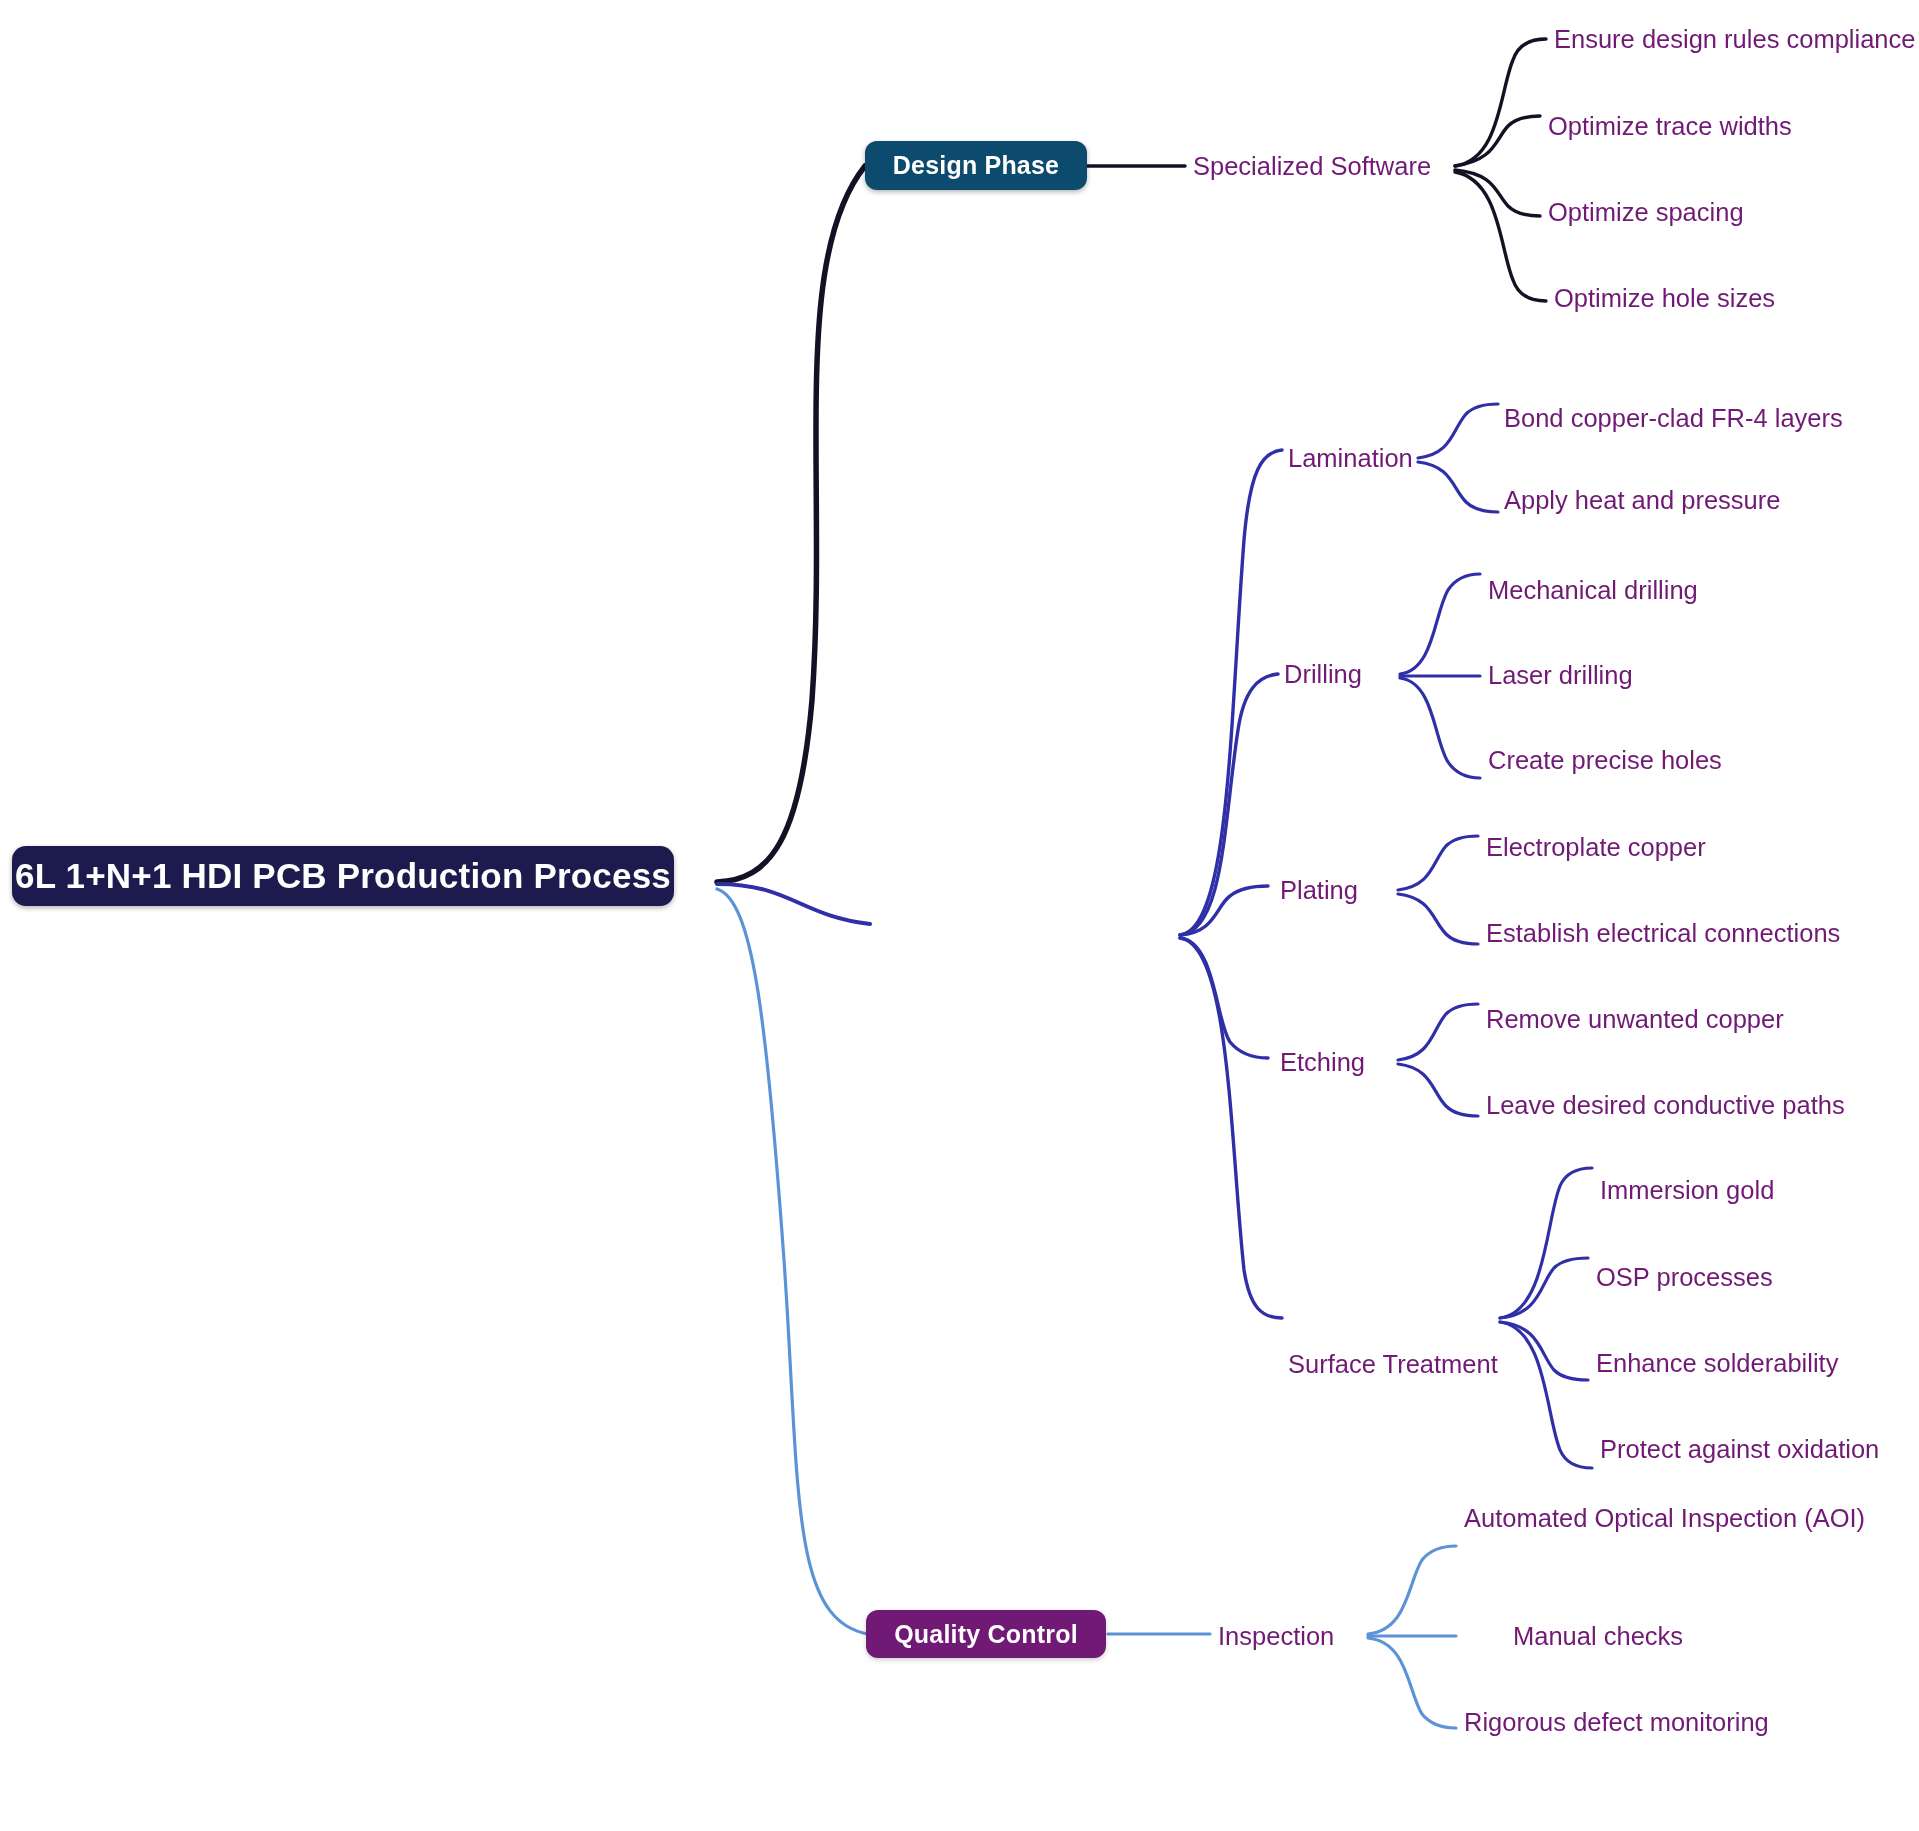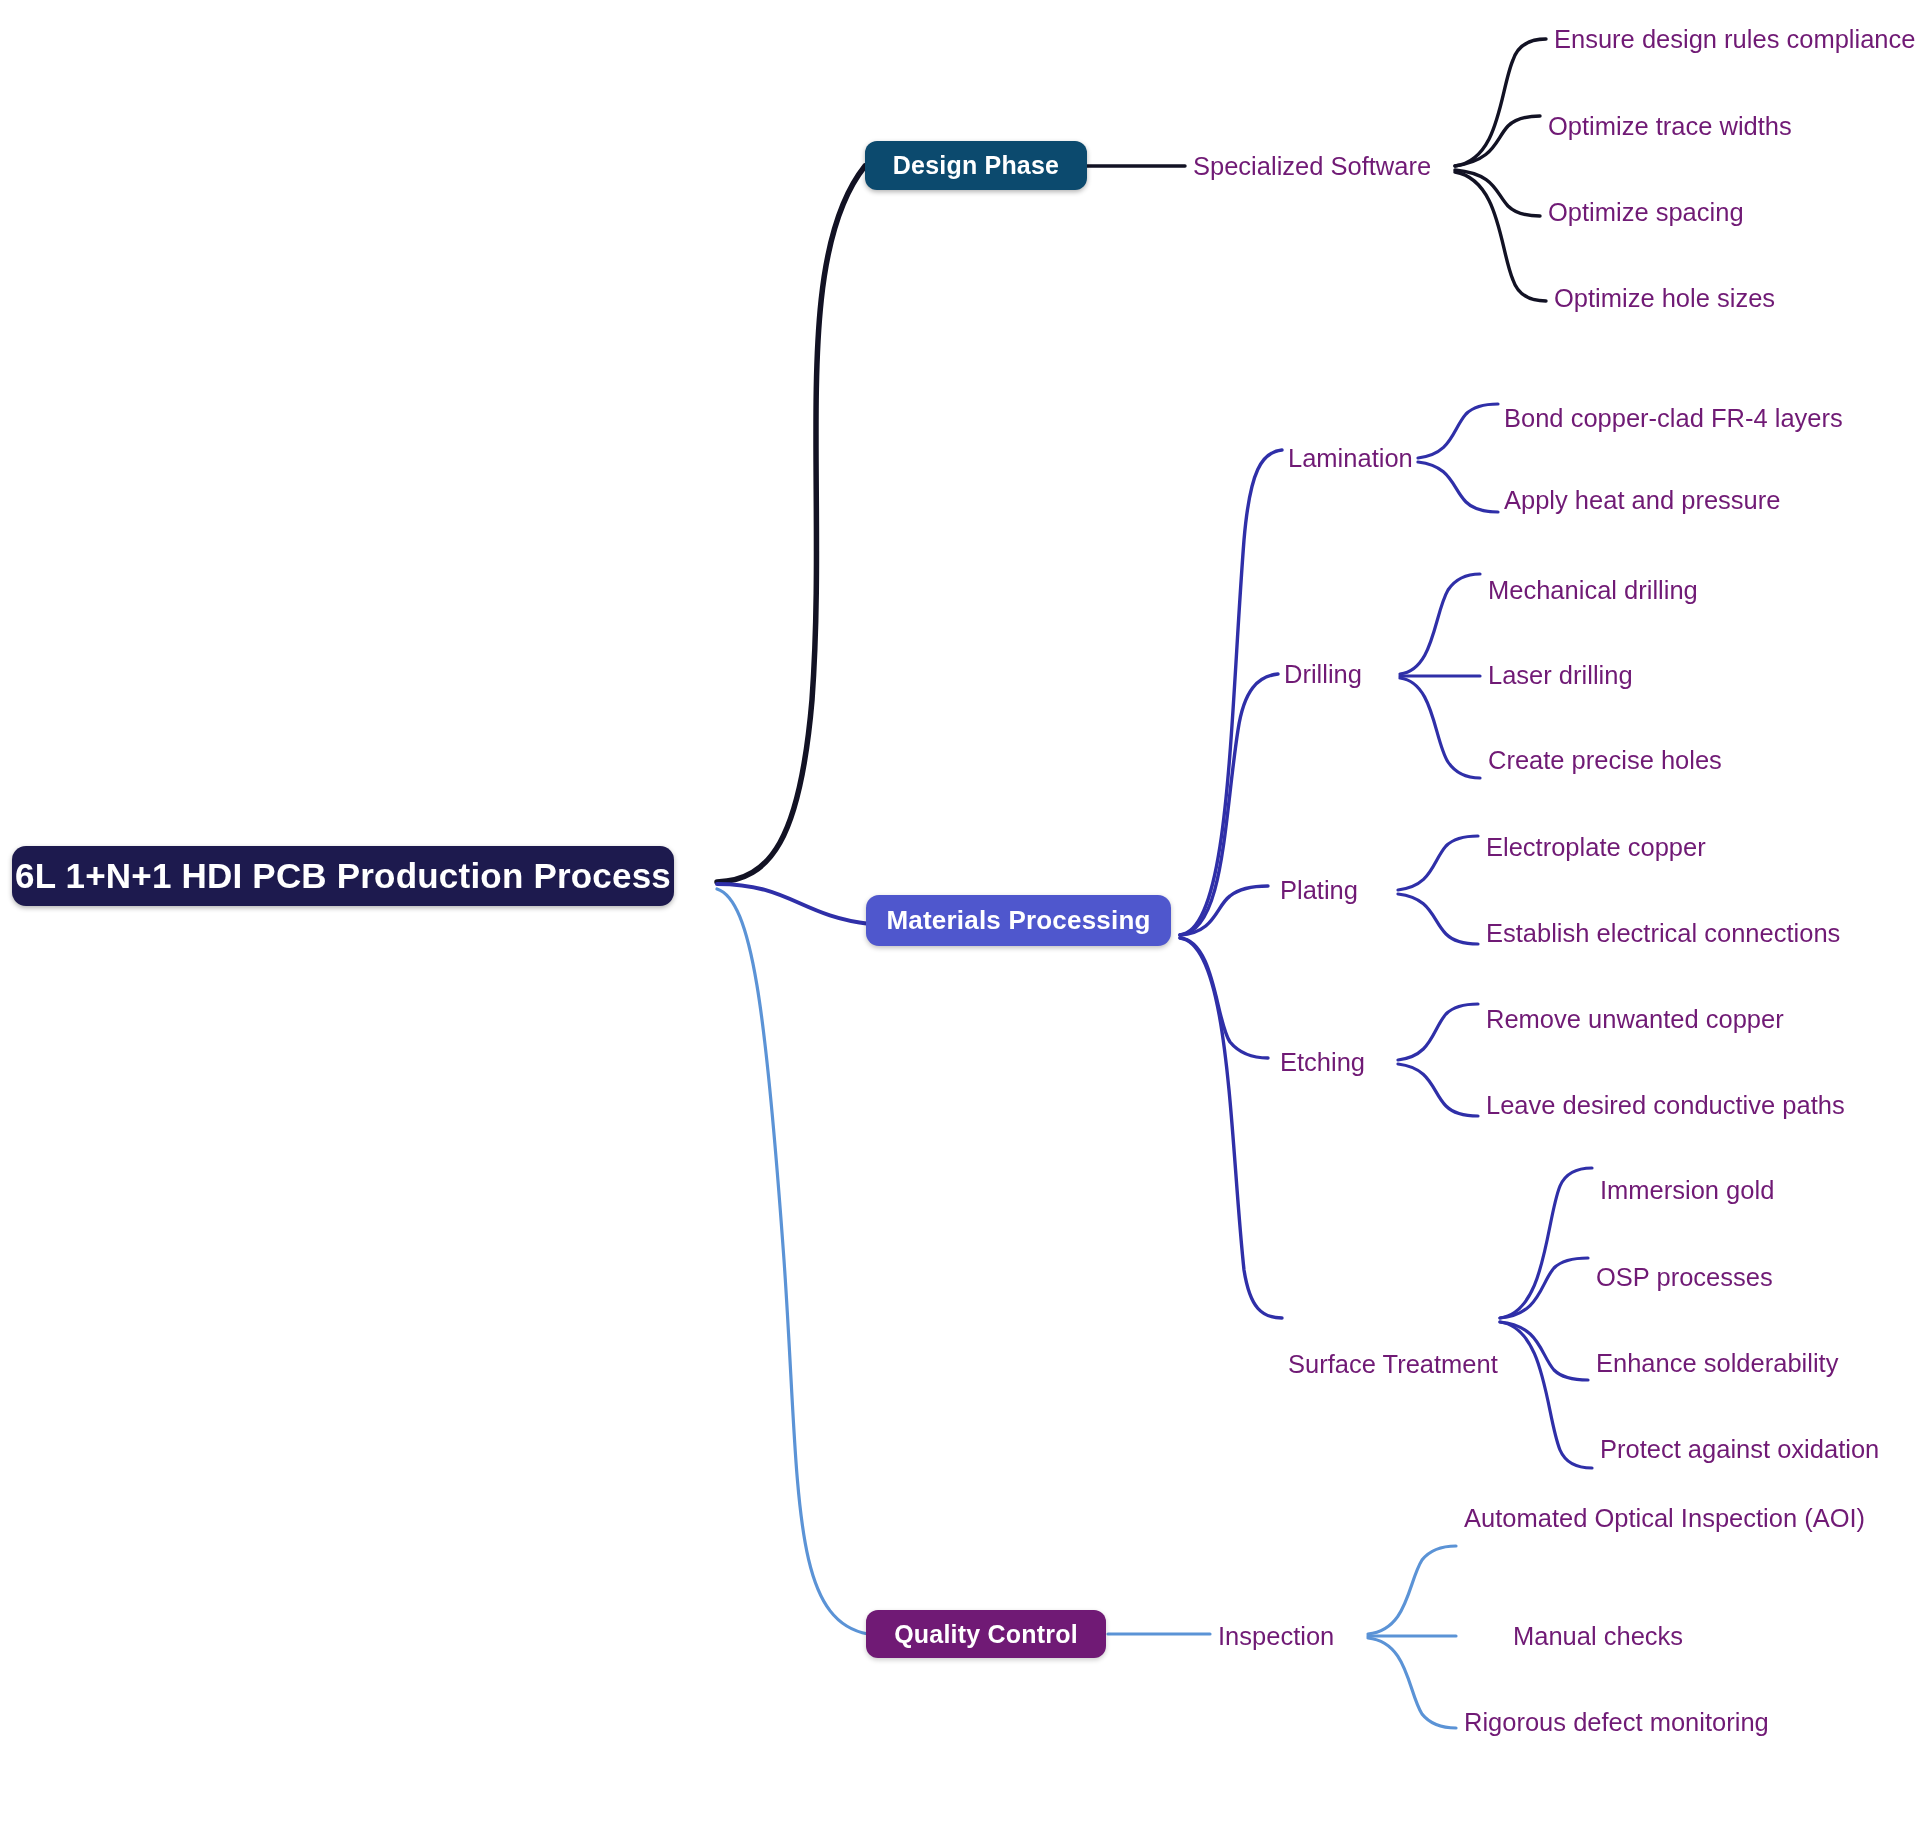--- a/index.html
+++ b/index.html
@@ -146,23 +146,20 @@
     <span>Design Phase</span>
   </div>
 
   <div class="label label-sub" style="left:1193px; top:166px;">Specialized Software</div>
 
   <div class="label label-leaf" style="left:1554px; top:39px;">Ensure design rules compliance</div>
   <div class="label label-leaf" style="left:1548px; top:126px;">Optimize trace widths</div>
   <div class="label label-leaf" style="left:1548px; top:212px;">Optimize spacing</div>
   <div class="label label-leaf" style="left:1554px; top:298px;">Optimize hole sizes</div>
 
-  <div class="node node-materials">
-    <span>Materials Processing</span>
-  </div>
 
   <div class="label label-sub" style="left:1288px; top:458px;">Lamination</div>
   <div class="label label-leaf" style="left:1504px; top:418px;">Bond copper-clad FR-4 layers</div>
   <div class="label label-leaf" style="left:1504px; top:500px;">Apply heat and pressure</div>
 
   <div class="label label-sub" style="left:1284px; top:674px;">Drilling</div>
   <div class="label label-leaf" style="left:1488px; top:590px;">Mechanical drilling</div>
   <div class="label label-leaf" style="left:1488px; top:675px;">Laser drilling</div>
   <div class="label label-leaf" style="left:1488px; top:760px;">Create precise holes</div>
 

